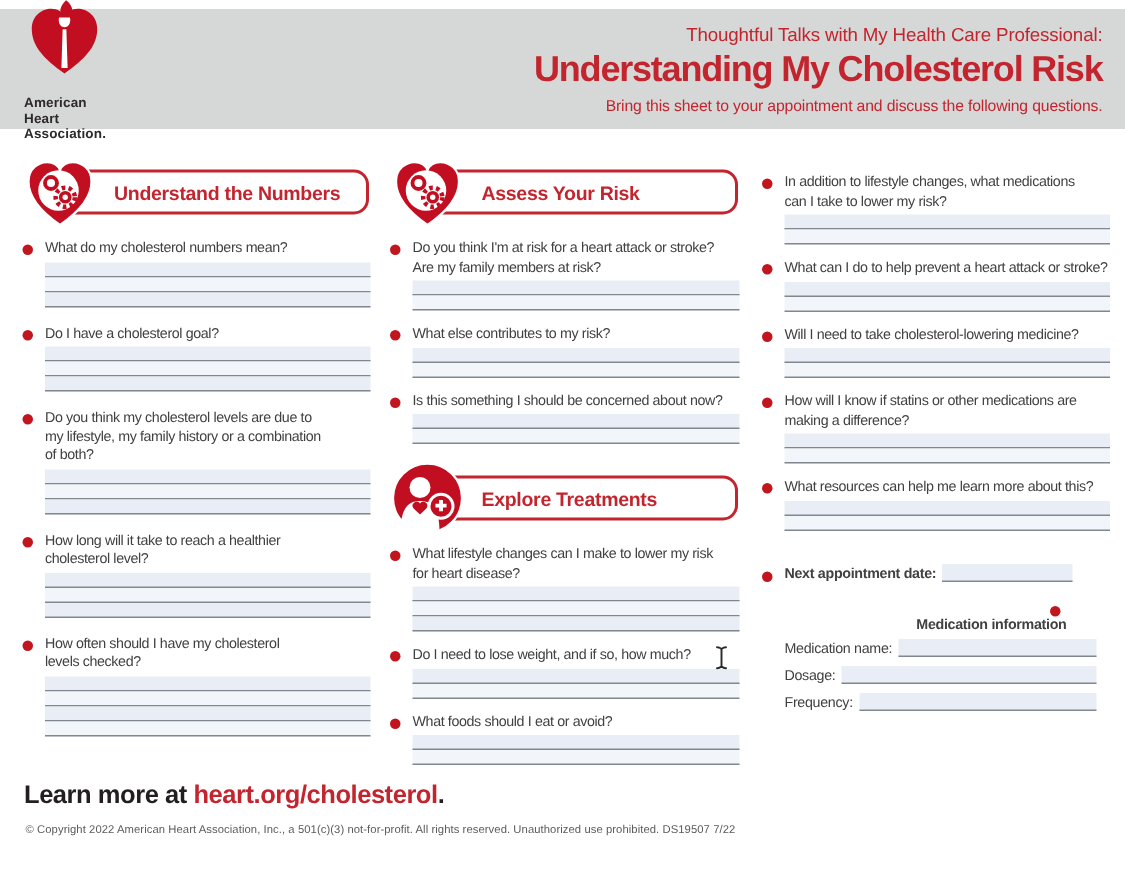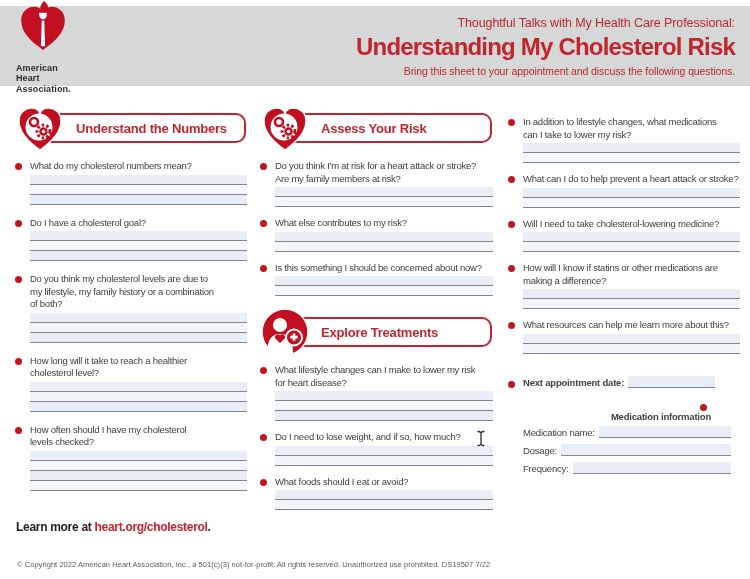--- a/index.html
+++ b/index.html
@@ -61,23 +61,23 @@
   .fieldrow { display:flex; align-items:flex-end; margin-right:25px; }
   .fieldrow .bullet { margin-top:4px; }
   .fieldrow .flabel { white-space:nowrap; font-size:9.5px; letter-spacing:-0.2px; color:#414042; padding-right:4px; }
   .fieldrow .flabel.bold { font-weight:bold; }
   .blank { flex:1; height:12px; background:#e9eef6; border-bottom:1px solid #81878f; }
   .appointment { margin-top:22px; }
   .med-heading { margin-top:12px; margin-bottom:4px;flex-direction:column; }
   .med-fields { margin-left:16px; }
   .fieldrow.med { margin-bottom:6px; margin-right:9px; }
   
-  .learn { position:absolute; left:16px; top:520px; font-size:12px; font-weight:bold; color:#231f20; letter-spacing:-0.3px; }
+  .learn { position:absolute; left:16px; top:520px; font-size:17px; font-weight:bold; color:#231f20; letter-spacing:-0.3px; }
   .learn .link { color:#c2252e; }
-  .copyright { position:absolute; left:17px; top:560px; font-size:7.5px; color:#5a5b5d; letter-spacing:0.05px; }
+  .copyright { position:absolute; left:17px; top:548px; font-size:7.5px; color:#5a5b5d; letter-spacing:0.05px; }
   
   .cursor { position:absolute; left:476px; top:430px; width:10px; height:17px; z-index:5; }
 </style>
 </head>
 <body>
 
 <header class="band">
   <div class="logo">
     <span>
       <svg width="52" height="54" viewBox="0 0 50 52">

